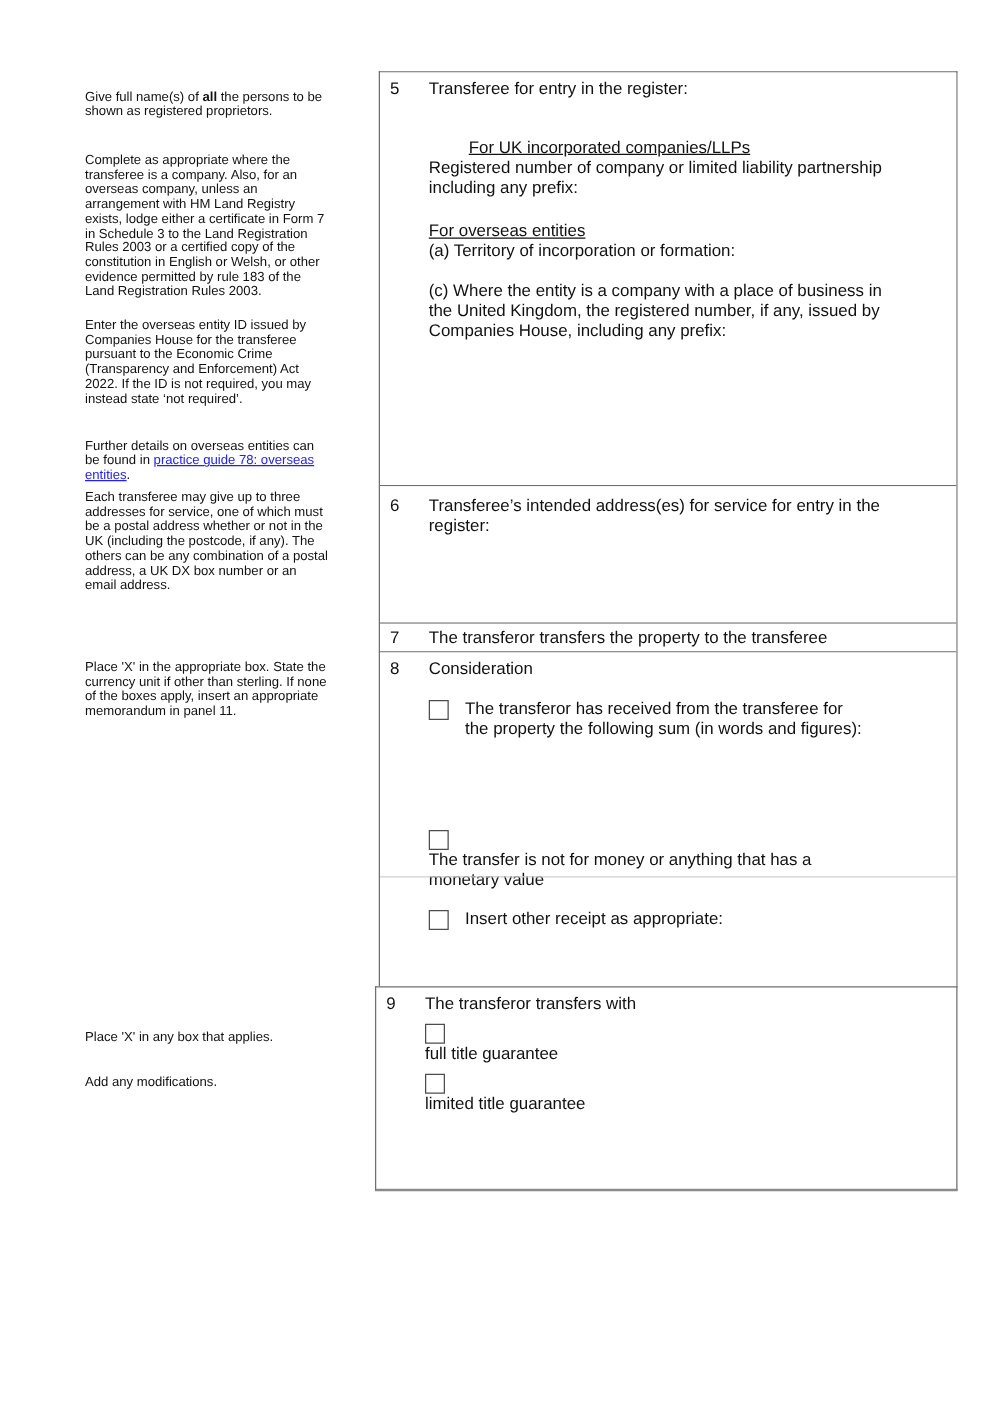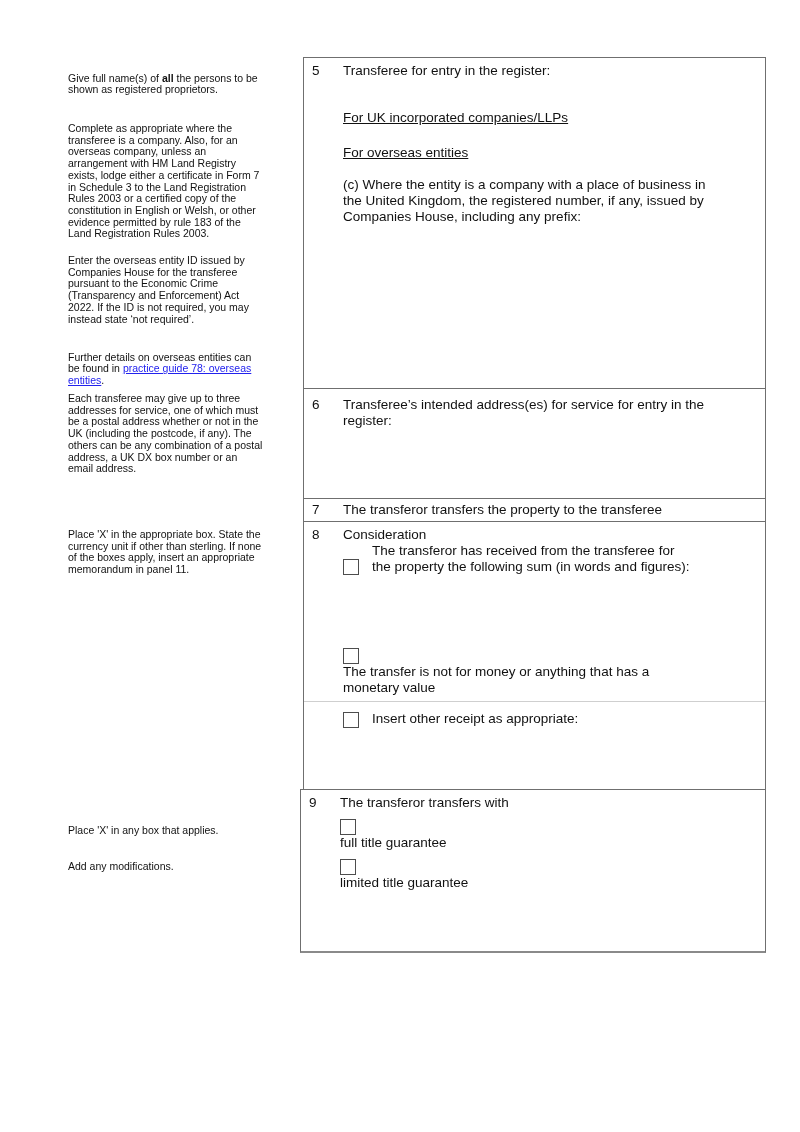--- a/index.html
+++ b/index.html
@@ -34,33 +34,33 @@
   .pnum{
     position:absolute;left:8px;top:5px;
     font-size:13.5px;line-height:16px;
   }
   .pcontent{
     margin-left:39px;padding-top:5px;padding-right:16px;
     font-size:13.5px;line-height:16px;
   }
   .pre{white-space:pre-line;}
   .uhead{text-decoration:underline;}
-  .mt-ukhead{margin-top:31px;}
+  .mt-ukhead{margin-top:31px;margin-left:32px;}
   .mt-ovhead{margin-top:19px;}
   .mt-itemb{margin-top:13px;}
   .mt-itemc{margin-top:16px;}
   
   .cbrow{display:flex;align-items:flex-start;}
   .cb{
     flex:none;width:14px;height:14px;
     border:1px solid #4d4d4d;background:#ffffff;
     margin-right:13px;margin-top:1px;
   }
   .cbtext{font-size:13.5px;line-height:16px;width:356px;}
-  .row1{align-items:flex-end;}
+  .row1{margin-top:16px;}
   .row2{margin-top:72px;flex-direction:column;}
   .row3{margin-top:15px;}
   .g-row{margin-top:7px;flex-direction:column;}
   .divider{
     position:absolute;left:0;right:0;top:179px;
     border-top:1px solid #cfcfcf;
   }
 </style>
 </head>
 <body>
@@ -113,21 +113,24 @@
 
   <div class="note" style="top:861px">Add any modifications.</div>
 
   <div id="main-column">
 
     <div class="panel hr" style="height:330px">
       <span class="pnum">5</span>
       <div class="pcontent">
         <div>Transferee for entry in the register:</div>
         <div class="uhead mt-ukhead">For UK incorporated companies/LLPs</div>
+        <div class="pre">Registered number of company or limited liability partnership
+including any prefix:</div>
         <div class="uhead mt-ovhead">For overseas entities</div>
+        <div>(a) Territory of incorporation or formation:</div>
         <div class="pre mt-itemc">(c) Where the entity is a company with a place of business in
 the United Kingdom, the registered number, if any, issued by
 Companies House, including any prefix:</div>
       </div>
     </div>
 
     <div class="panel hr" style="height:109px">
       <span class="pnum" style="top:8px">6</span>
       <div class="pcontent pre" style="padding-top:8px">Transferee’s intended address(es) for service for entry in the
 register:</div>

